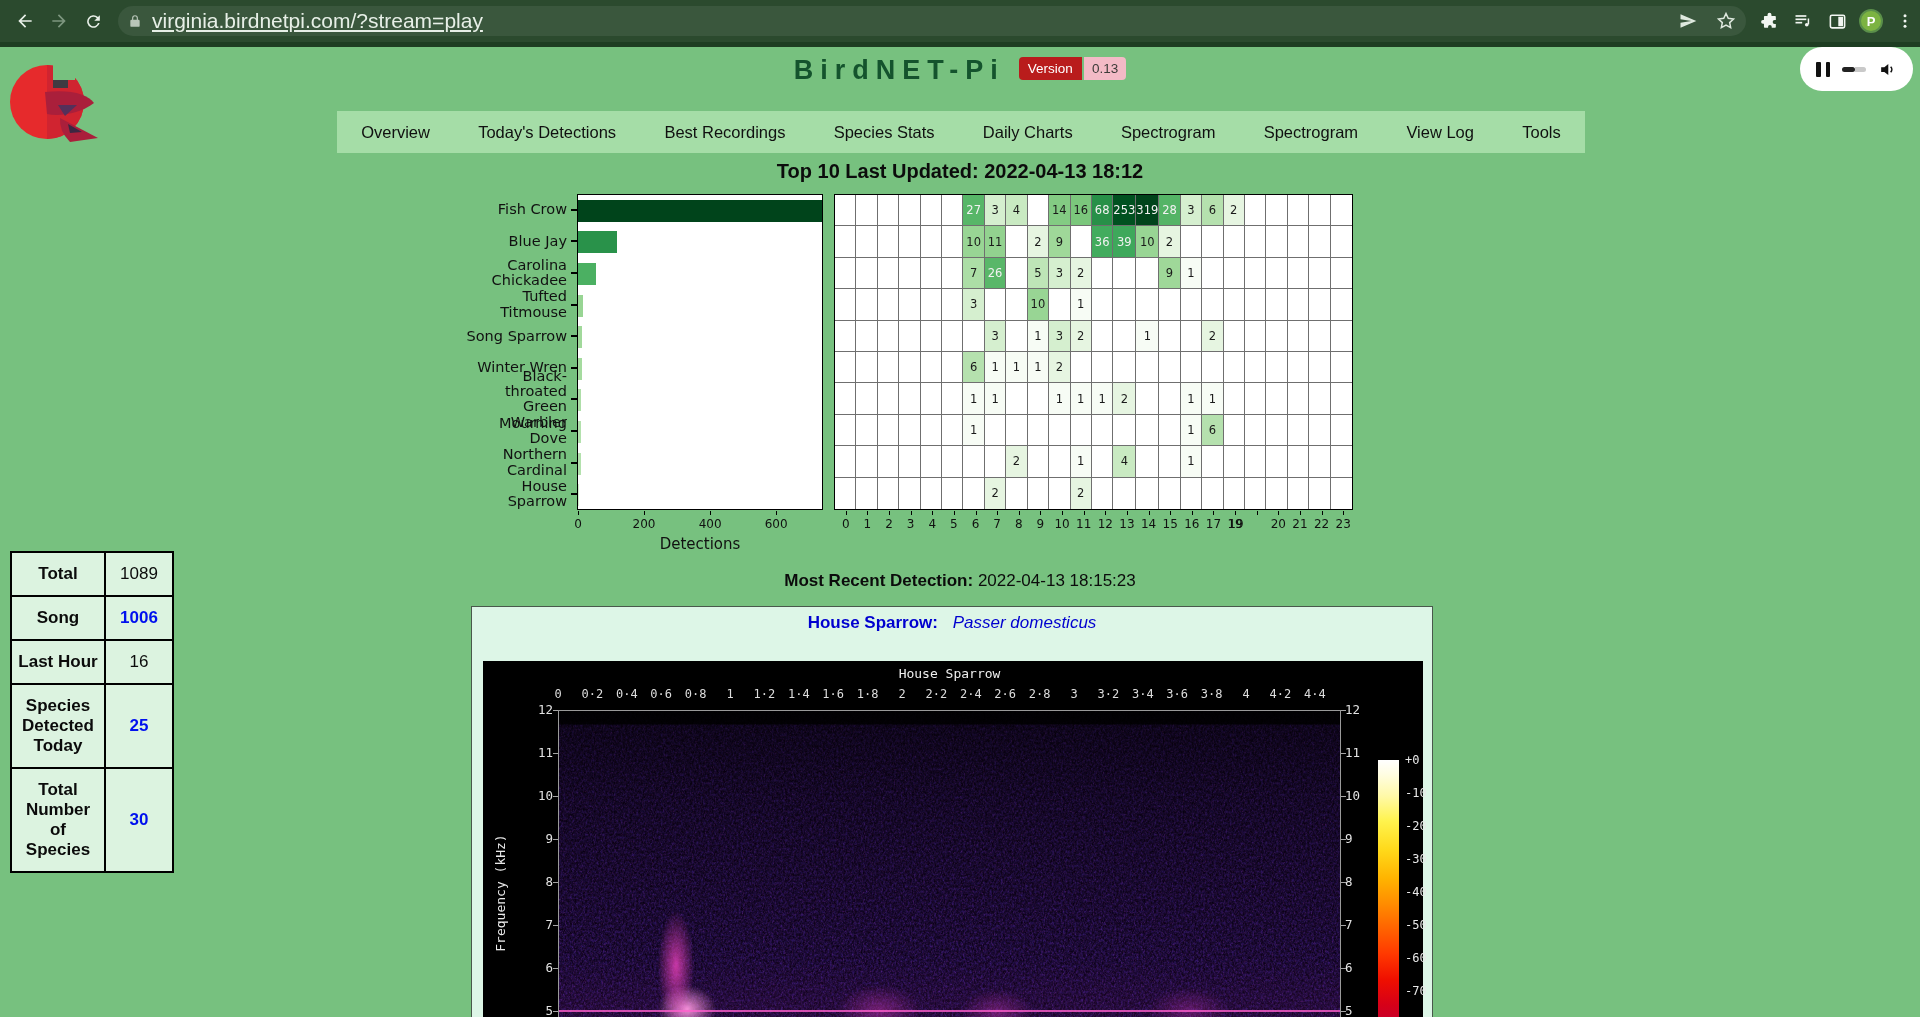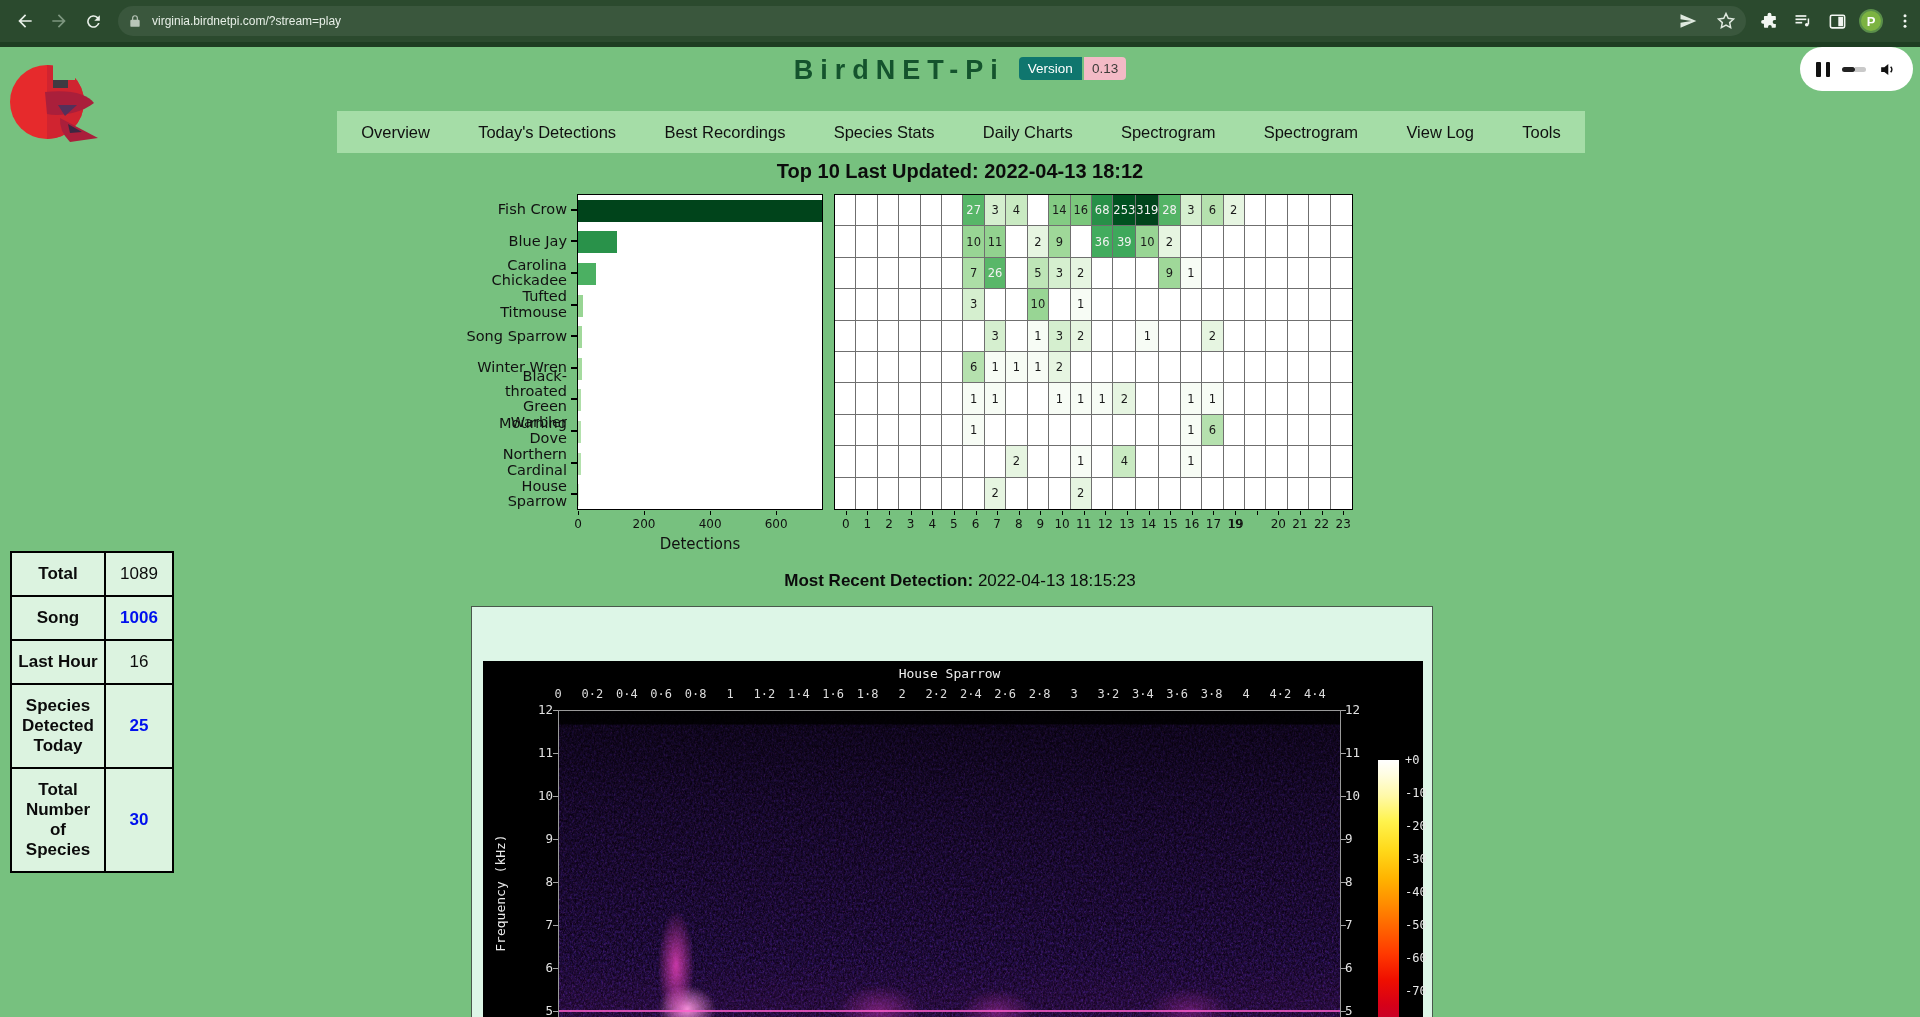--- a/index.html
+++ b/index.html
@@ -7,32 +7,32 @@
   body { position:relative; background:#77c17f; font-family:"Liberation Sans", sans-serif; }
 
   
   #chrome { position:absolute; left:0; top:0; width:1920px; height:42px; background:#2b4a2e;
             display:flex; align-items:center; z-index:50; }
   #chrome-strip { position:absolute; left:0; top:42px; width:1920px; height:5px; background:#1e3d22; z-index:50; }
   .chrome-btn { width:34px; height:34px; display:flex; align-items:center; justify-content:center;
                 border-radius:50%; cursor:pointer; flex:0 0 auto; }
   #url-pill { height:30px; flex:0 0 auto; width:1628px; margin-left:8px; background:#3a573d; border-radius:15px;
               display:flex; align-items:center; padding:0 10px; }
-  #url-text { color:#e7efe7; font-size:12px; margin-left:10px; flex:1; white-space:nowrap; overflow:hidden; }
+  #url-text { color:#e7efe7; font-size:21px; margin-left:10px; flex:1; white-space:nowrap; overflow:hidden;text-decoration:underline; }
   .chrome-right { display:flex; align-items:center; margin-left:6px; }
   #avatar { width:24px; height:24px; border-radius:50%; background:#7cb342; color:#fff; font-size:13px;
             font-weight:bold; display:flex; align-items:center; justify-content:center; border:2px solid #5a8f4a; }
 
   
   #logo { position:absolute; left:8px; top:54px; z-index:5; }
   #title-wrap { position:absolute; left:0; top:55px; width:100%; display:flex; justify-content:center;
                 align-items:flex-start; z-index:4; }
   #site-title { font-size:27px; font-weight:bold; letter-spacing:7px; color:#14532d; }
   #version-badges { display:inline-flex; margin-left:14px; margin-top:2px; font-size:13.5px; }
-  #version-label { background:#0f766e; color:#fff; padding:4px 9px; border-radius:4px 0 0 4px; }
+  #version-label { background:#b91c1c; color:#fff; padding:4px 9px; border-radius:4px 0 0 4px; }
   #version-value { background:#f3bac6; color:#3c3b38; padding:4px 8px; border-radius:0 4px 4px 0; margin-left:2px; }
 
   
   #player { position:absolute; left:1800px; top:47px; width:113px; height:44px; background:#fff;
             border-radius:22px; display:flex; align-items:center; justify-content:center; gap:12px; z-index:6; }
   #pause-btn { display:flex; gap:5px; cursor:pointer; }
   #pause-btn i { display:block; width:4.5px; height:15px; background:#111; border-radius:1px; }
   #seek { display:flex; align-items:center; cursor:pointer; }
   #seek .thumb { width:13px; height:5px; background:#222; border-radius:3px; }
   #seek .track { width:11px; height:5px; background:#c9c9c9; border-radius:0 3px 3px 0; }
@@ -633,20 +633,24 @@
       </tr>
     </tbody>
   </table>
 
 <div id="recent-line">
   <b>Most Recent Detection:</b>
   <span>2022-04-13 18:15:23</span>
 </div>
 
 <div id="spectro">
+  <div id="spec-head1">
+    <span class="sp">House Sparrow:</span>
+    <span class="sci">Passer domesticus</span>
+  </div>
 
   <div id="spec-box">
     <div id="spec-title">House Sparrow</div>
     <div id="spec-ticks-time">
         <span class="t-tick" style="left: 75px;">0</span>
         <span class="t-tick" style="left: 109.4px;">0·2</span>
         <span class="t-tick" style="left: 143.8px;">0·4</span>
         <span class="t-tick" style="left: 178.2px;">0·6</span>
         <span class="t-tick" style="left: 212.6px;">0·8</span>
         <span class="t-tick" style="left: 247px;">1</span>

